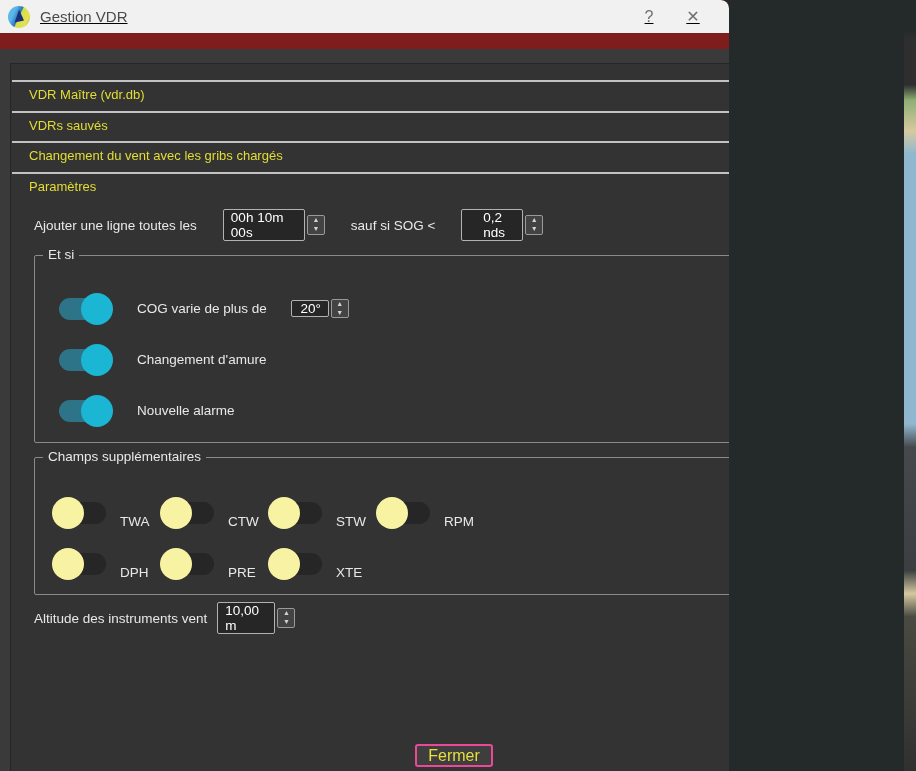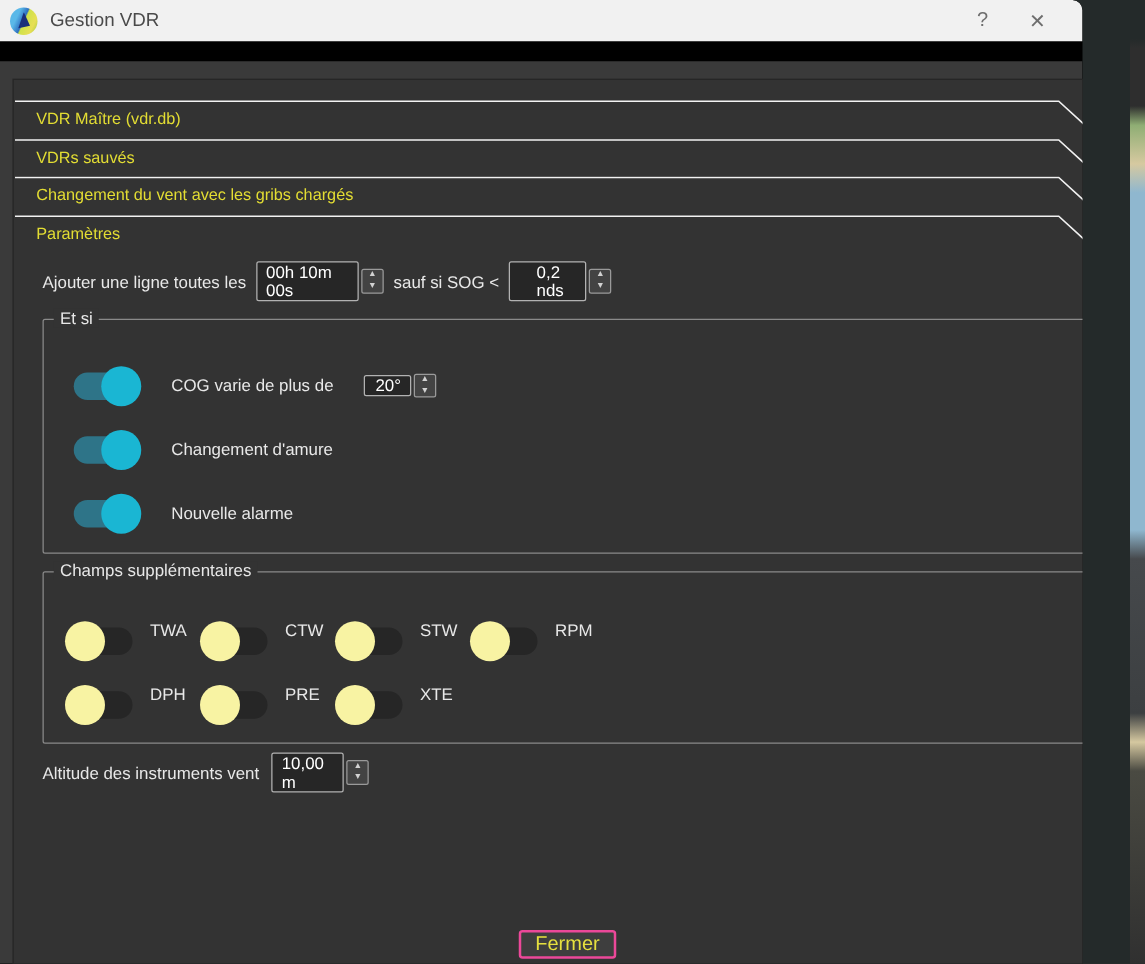--- a/index.html
+++ b/index.html
@@ -15,24 +15,25 @@
   .bg-sliver {
     position:absolute; right:0; top:0; width:12px; height:771px;
     background:linear-gradient(to bottom,
       #242a2a 0%, #242a2a 4%, #2e2e2e 5%, #2e2e2e 11%,
       #8fae74 13%, #d6c9a0 17%, #8fb7cf 20%, #8fb7cf 55%,
       #46494c 58%, #3c3f41 74%, #d5c8a0 77%, #4a4a42 80%, #303030 100%);
   }
 
   
   .app-window {
-    position:absolute; left:0; top:0; width:866px; height:771px;
-    background:#000000;
+    position:absolute; left:0; top:0; width:729px; height:771px;
+    background:#7f1d1d;
     border-top-right-radius:8px;
     overflow:hidden;
+    text-decoration:underline;
   }
 
   .titlebar {
     height:33px; background:#f1f1f1;
     display:flex; align-items:center;
     padding-left:8px;
     border-top-right-radius:8px;
   }
   .app-icon {
     width:22px; height:22px; border-radius:50%;
@@ -107,21 +108,21 @@
     background:#333333; padding:0 5px;
     font-size:13.5px; color:#e8e8e8;
   }
   .gb-conditions { margin-top:18px; height:188px; padding:27px 0 0 22px; }
   .gb-conditions .row { height:51px;gap:12px; }
   .gb-conditions .label { margin-left:12px; }
   .gb-conditions .spin { margin-left:12px; }
 
   .gb-extra { margin-top:14px; height:138px; padding:29px 0 0 17px; }
   .gb-extra .row { height:51px; }
-  .field-cell { display:flex; align-items:flex-start; width:108px; }
+  .field-cell { display:flex; align-items:flex-end; width:108px; }
   .field-cell .label { margin-left:12px; }
 
   .altitude-row { margin-top:11px; }
   .altitude-row .spin { margin-left:10px; }
 
   .footer { position:absolute; left:0; right:0; bottom:7px; display:flex; justify-content:center; }
   .close-button {
     width:78px; height:23px;
     background:#3e3e3e; border:2px solid #ec4899; border-radius:3px;
     color:#e6df3e; font-size:16px;
@@ -168,21 +169,21 @@
       </div>
       <div class="tab-header">
         <svg width="886" height="30">
             <polyline points="1,1 836,1 858,21 886,21" fill="none" stroke="#f2f2f2" stroke-width="1.3"></polyline>
           </svg>
         <span class="tab-label">Paramètres</span>
       </div>
 
       <div class="pane">
 
-        <div class="row" style="gap:8px;">
+        <div class="row" style="gap:26px;">
           <span class="label">Ajouter une ligne toutes les</span>
           <span class="spin">
             <span class="spin-field" style="width:82px;">00h 10m 00s</span>
             <span class="spin-btns">
               <span>▲</span>
               <span>▼</span>
             </span>
           </span>
           <span class="label">sauf si SOG &lt;</span>
           <span class="spin">

